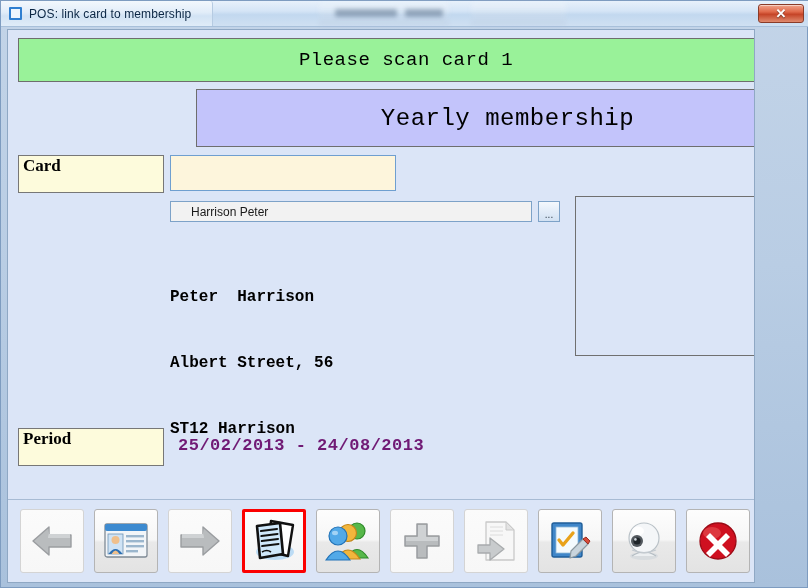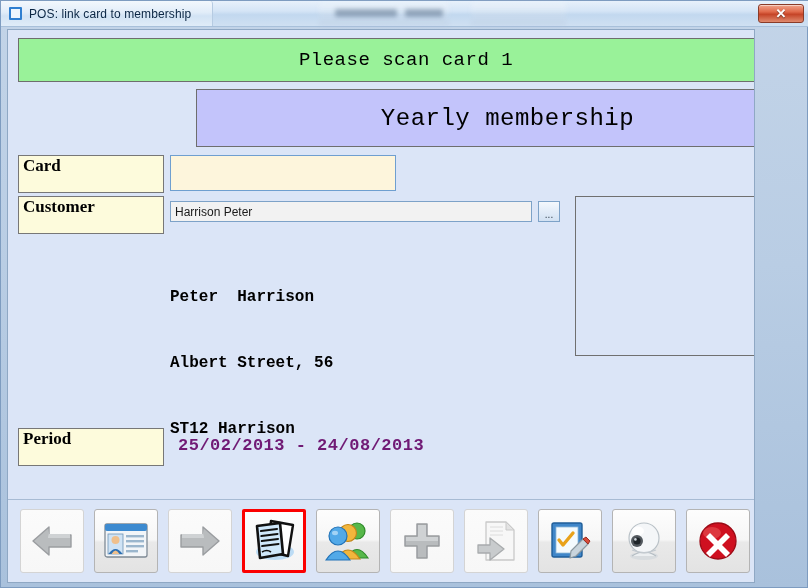--- a/index.html
+++ b/index.html
@@ -211,21 +211,21 @@
     top: 171px;
     width: 362px;
     height: 21px;
     box-sizing: border-box;
     background: #f2f2f2;
     border: 1px solid #7da2c8;
     outline: none;
     font-family: "Liberation Sans", sans-serif;
     font-size: 12px;
     color: #1a1a1a;
-    padding: 0 4px;
+    padding: 0 20px;
   }
   #customer-browse {
     position: absolute;
     left: 530px;
     top: 171px;
     width: 22px;
     height: 21px;
     box-sizing: border-box;
     border: 1px solid #7da2c8;
     background: linear-gradient(to bottom, #f4f8fd 0%, #e2ecf8 50%, #d2e1f2 100%);
@@ -334,21 +334,20 @@
   <div id="client">
 
     <div id="status-banner">Please scan card 1</div>
 
 
     <div id="membership-box">Yearly membership</div>
 
     <div class="field-label" id="label-card">Card</div>
     <input id="card-input" type="text" value="" style="">
 
-    <div class="field-label" id="label-customer">Customer</div>
     <input id="customer-input" type="text" value="Harrison Peter" style="">
     <div id="customer-browse">...</div>
 
     <div id="address-block">
       <div>Peter  Harrison</div>
       <div>Albert Street, 56</div>
       <div>ST12 Harrison</div>
     </div>
 
     <div id="photo-box"></div>

